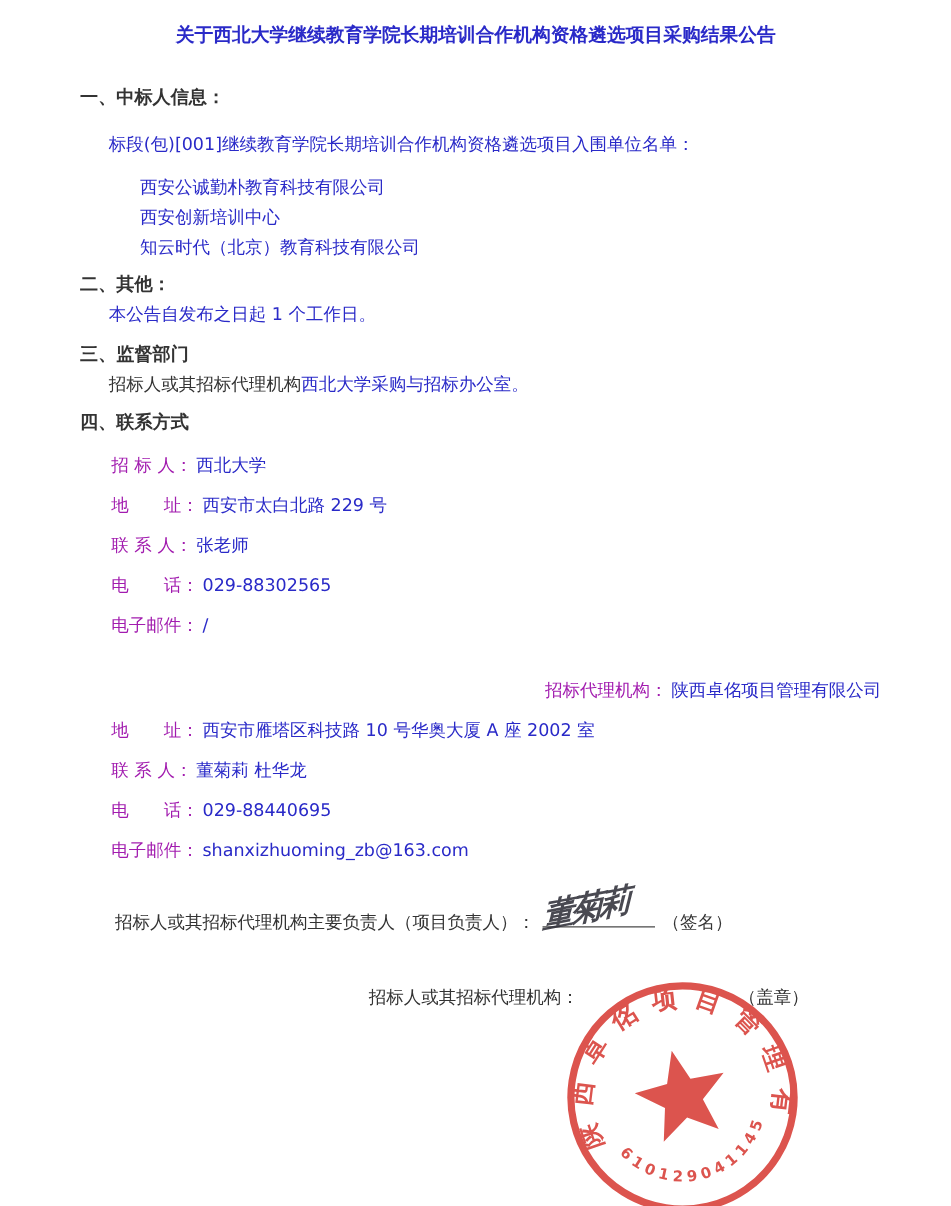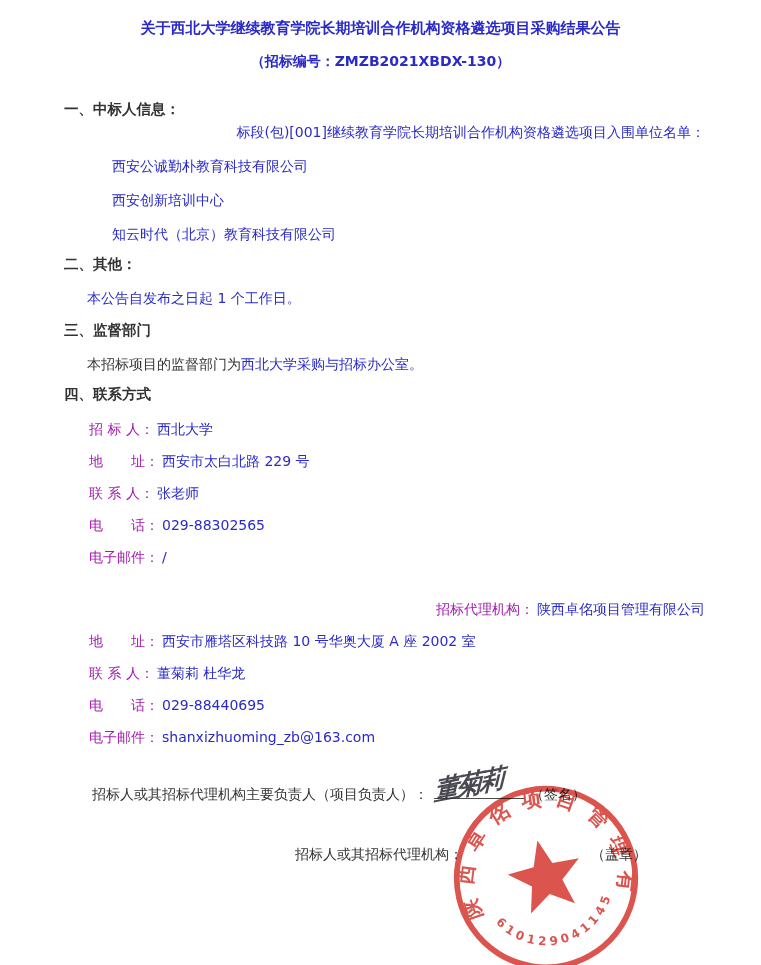--- a/index.html
+++ b/index.html
@@ -31,24 +31,24 @@
   .content{padding:0 56px 0 64px;}
   .sec-heading{
     font-weight:bold;
     font-size:14.5px;
     line-height:16px;
     color:#333333;
   }
   .mt-first{margin-top:32px;}
   .mt14{margin-top:14px;}
   .mt16{margin-top:16px;}
-  .mt17{margin-top:18px;}
+  .mt17{margin-top:8px;}
   .mt18{margin-top:18px;}
   .mt19{margin-top:19px;}
-  .mt22{margin-top:7px;text-align:right;}
+  .mt22{margin-top:22px;}
   .mt36{margin-top:36px;text-align:right;}
   .mt41{margin-top:41px;}
   .mt44{margin-top:44px;text-align:center;}
   .blue{color:#2a2ac8;}
   .body-line{line-height:16px;margin-left:23px;}
   .company{line-height:16px;margin-left:48px;color:#2a2ac8;}
   .row{line-height:16px;margin-left:25px;}
   .row .label{color:#a21caf;}
   .row .value{color:#2a2ac8;margin-left:3px;}
   .sig-line1{line-height:16px;margin-left:28px;}
@@ -81,36 +81,35 @@
     mix-blend-mode:multiply;
     opacity:.92;
   }
 </style>
 </head>
 <body>
 
 <div class="page">
 
   <div class="doc-title">关于西北大学继续教育学院长期培训合作机构资格遴选项目采购结果公告</div>
-  <div class="doc-subtitle">（招标编号：ZMZB2021XBDX-130）</div>
 
   <div class="content">
 
     <div class="sec-heading mt-first">一、中标人信息：</div>
     <div class="body-line blue mt22">标段(包)[001]继续教育学院长期培训合作机构资格遴选项目入围单位名单：</div>
     <div class="company mt18">西安公诚勤朴教育科技有限公司</div>
     <div class="company mt17">西安创新培训中心</div>
     <div class="company mt17">知云时代（北京）教育科技有限公司</div>
 
     <div class="sec-heading mt14">二、其他：</div>
     <div class="body-line blue mt17">本公告自发布之日起 1 个工作日。</div>
 
     <div class="sec-heading mt16">三、监督部门</div>
     <div class="body-line mt17">
-      <span>本招标项目的监督部门为</span><span class="blue">西北大学采购与招标办公室。</span>
+      <span>招标人或其招标代理机构</span><span class="blue">西北大学采购与招标办公室。</span>
     </div>
 
     <div class="sec-heading mt14">四、联系方式</div>
 
     <div class="row mt19">
       <span class="label">招 标 人：</span><span class="value">西北大学</span>
     </div>
     <div class="row mt16">
       <span class="label">地　　址：</span><span class="value">西安市太白北路 229 号</span>
     </div>

